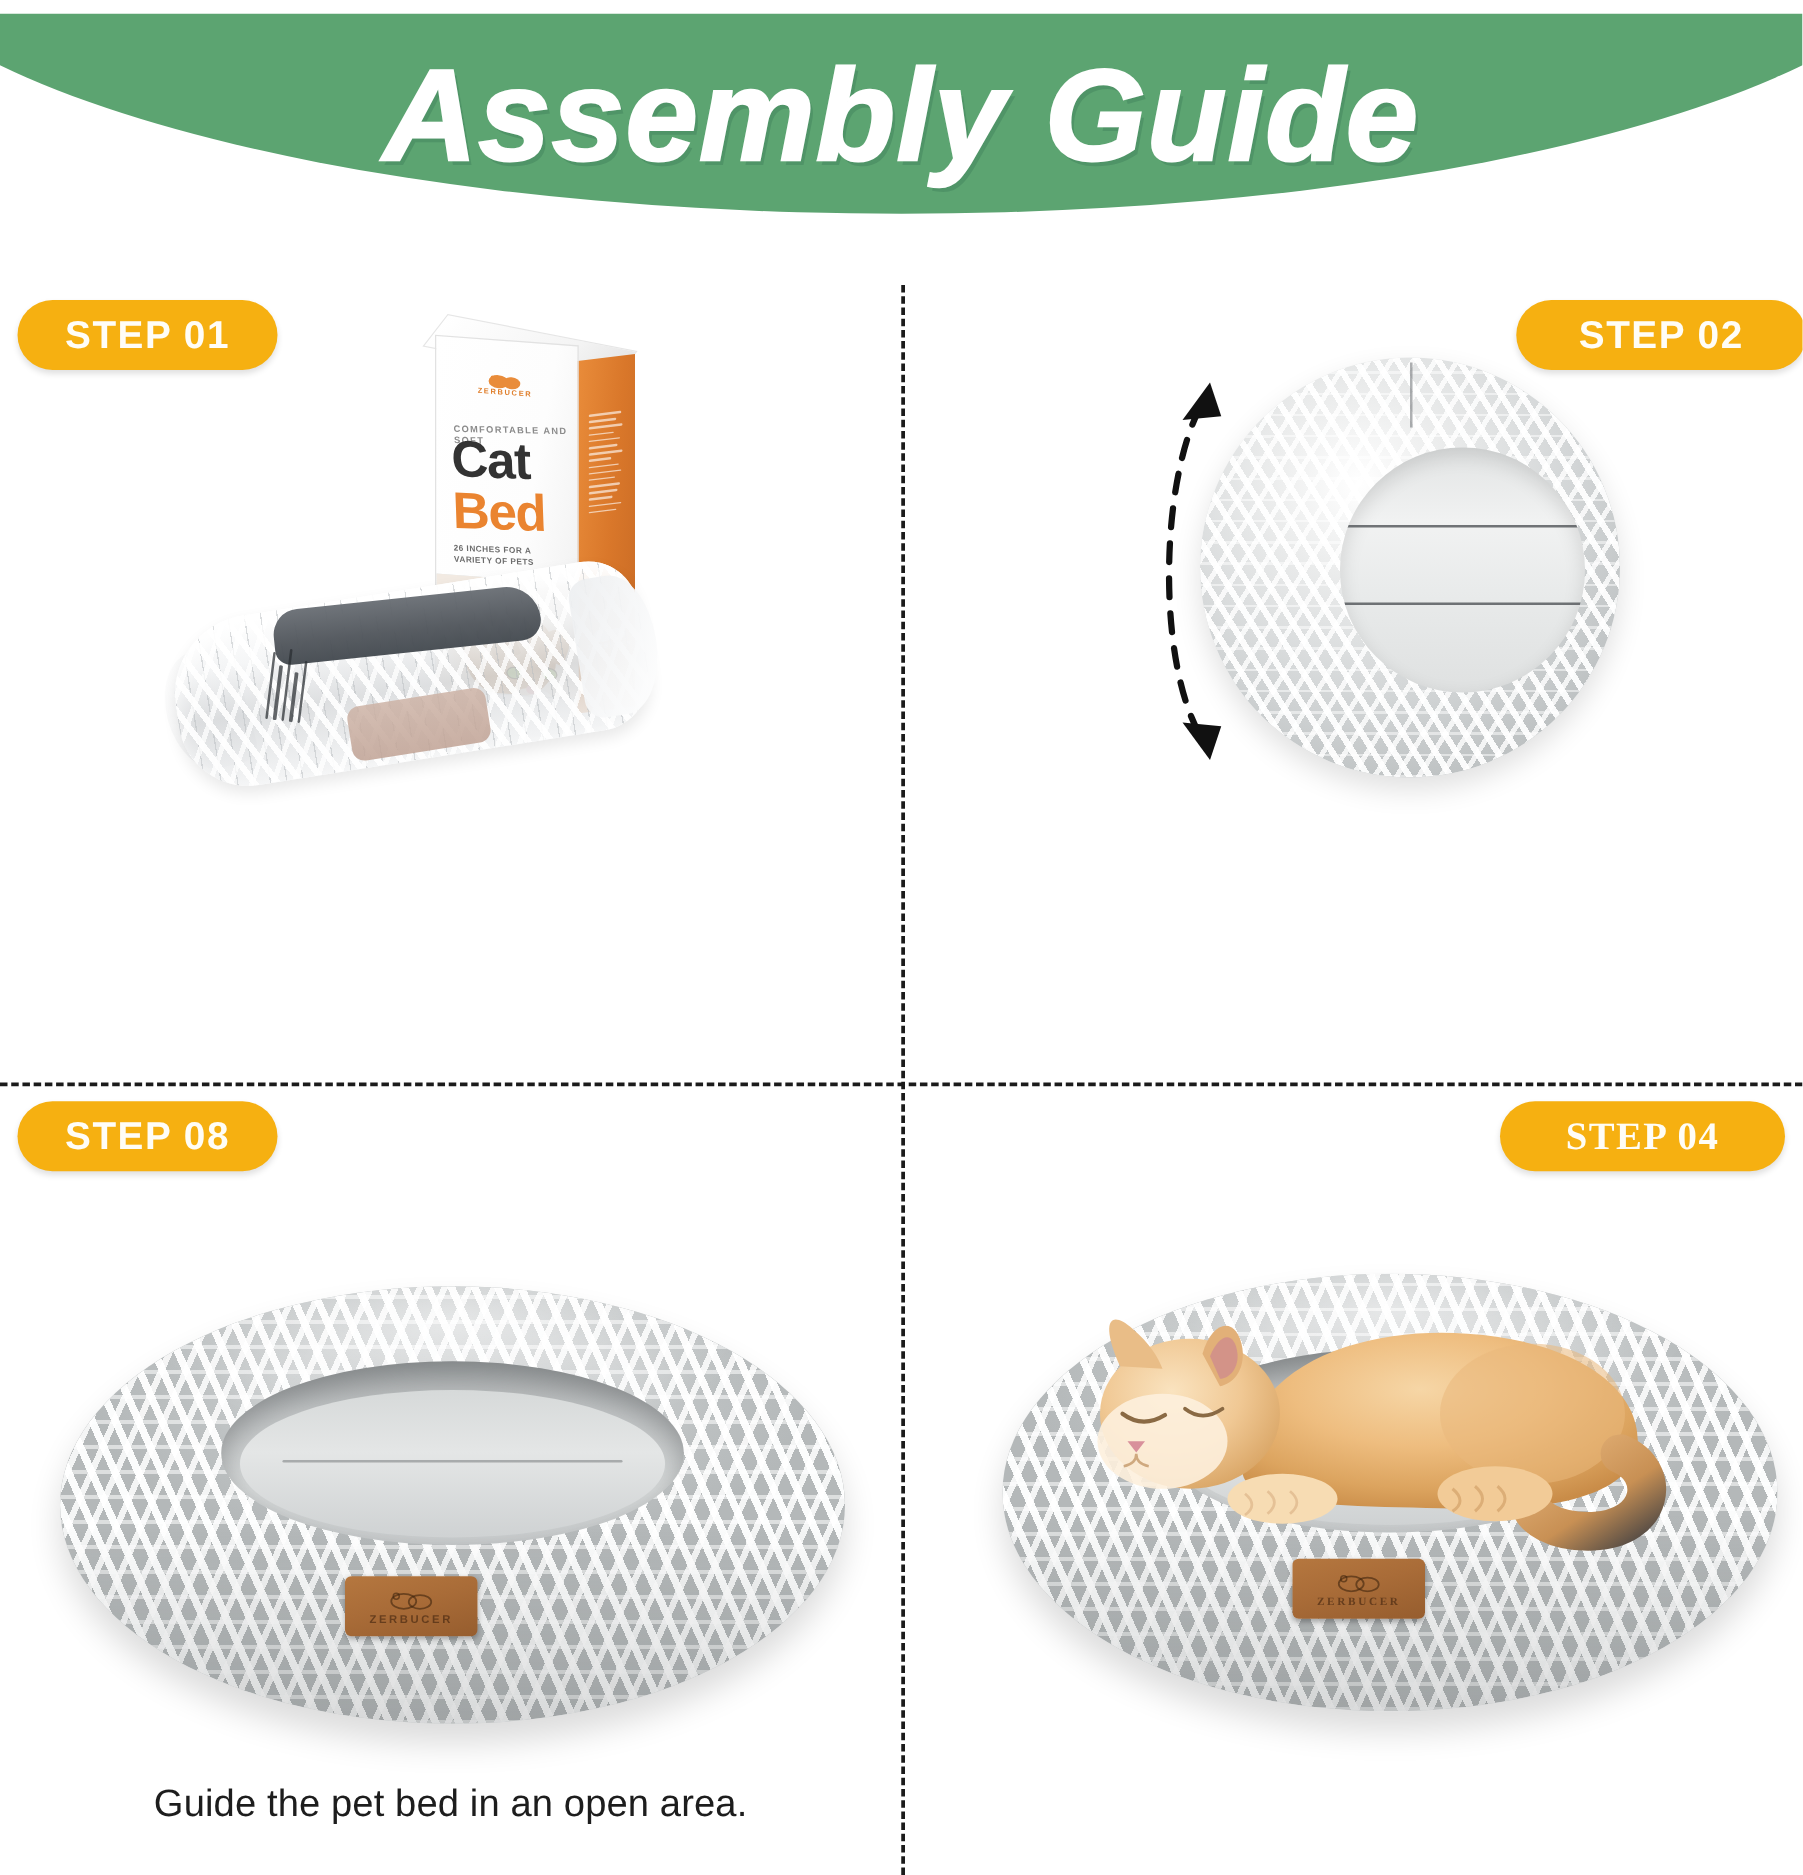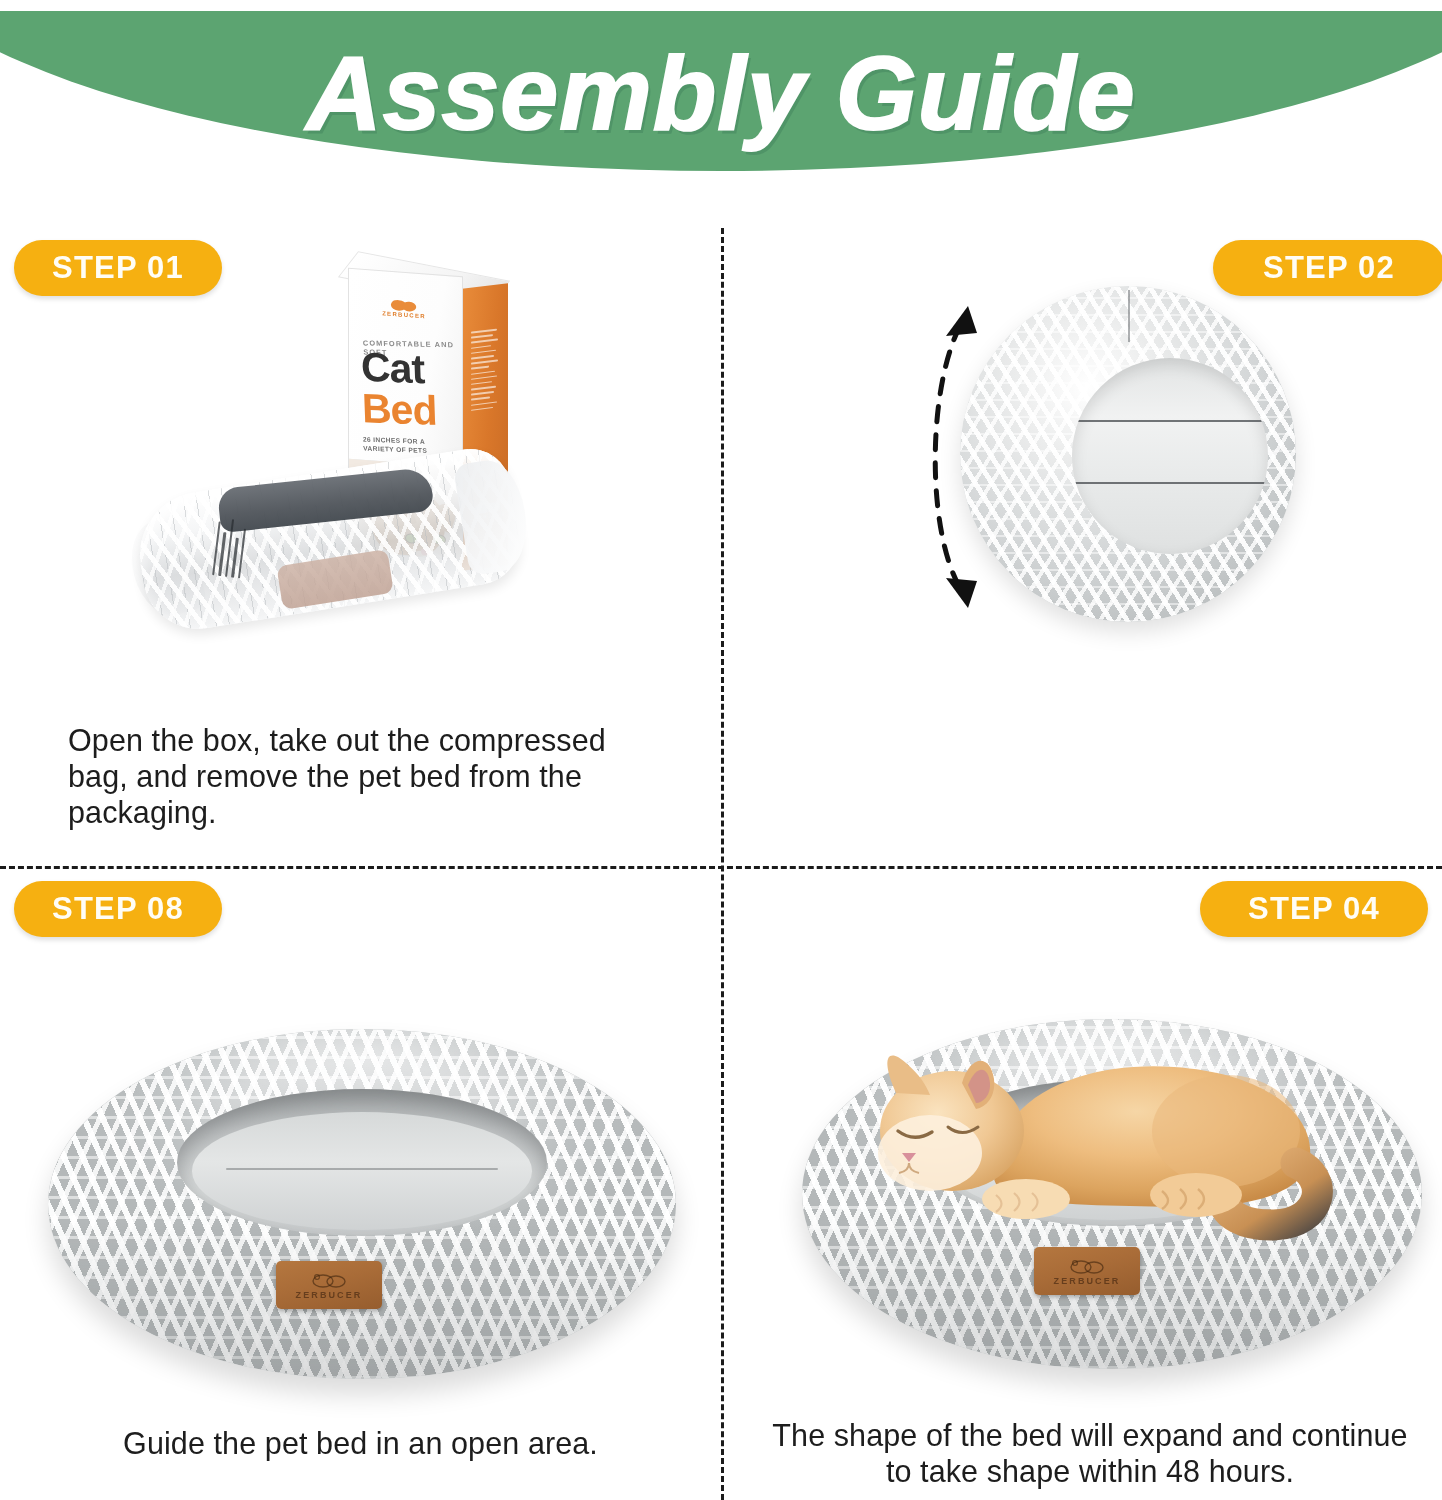--- a/index.html
+++ b/index.html
@@ -42,21 +42,21 @@
   .divider-h {
     position: absolute; left: 0; top: 866px; width: 1442px; height: 0;
     border-top: 3px dashed #1b1b1b;
   }
 
   
   .quad { position: absolute; }
   #quad-1 { left: 0;    top: 228px;  width: 721px; height: 638px; }
   #quad-2 { left: 724px; top: 228px; width: 718px; height: 638px; }
   #quad-3 { left: 0;    top: 869px;  width: 721px; height: 631px; }
-  #quad-4 { left: 724px; top: 869px; width: 718px; height: 631px; }
+  #quad-4 { left: 724px; top: 869px; width: 718px; height: 631px; font-family: Liberation Serif, serif; }
 
   
   .badge {
     position: absolute;
     height: 56px;
     background: #f6b011;
     border-radius: 28px;
     display: flex; align-items: center; justify-content: center;
     color: #fffdf6;
     font-size: 31px; font-weight: bold; letter-spacing: 1.2px;
@@ -400,21 +400,20 @@
             <div class="bst-line" style="width:58px"></div>
             <div class="bst-line" style="width:40px"></div>
             <div class="bst-line" style="width:50px"></div>
           </div>
         </div>
         <div class="bag-right-cap"></div>
       </div>
 
     </div>
 
-    <div class="caption" id="cap-1">Open the box, take out the compressed bag, and remove the pet bed from the packaging.</div>
   </div>
 
   <div class="quad" id="quad-2">
     <div class="badge badge-right">STEP 02</div>
 
     <div class="art" id="art-2">
       <svg class="arrow-arc" viewBox="0 0 120 330">
         <path d="M40 34 C 8 96, 6 236, 40 296" fill="none" stroke="#111" stroke-width="5" stroke-dasharray="15 13" stroke-linecap="round"></path>
         <polygon points="48,14 26,44 57,41" fill="#111"></polygon>
         <polygon points="48,316 26,286 57,289" fill="#111"></polygon>
@@ -524,16 +523,15 @@
           <svg class="tag-mark" viewBox="0 0 44 17">
             <ellipse cx="16" cy="10" rx="10" ry="6" fill="none" stroke="rgba(64,36,14,.6)" stroke-width="1.4"></ellipse>
             <ellipse cx="29" cy="10.5" rx="9" ry="5.5" fill="none" stroke="rgba(64,36,14,.6)" stroke-width="1.4"></ellipse>
             <circle cx="10" cy="6" r="2.4" fill="none" stroke="rgba(64,36,14,.6)" stroke-width="1.2"></circle>
           </svg>
           <div class="tag-word">ZERBUCER</div>
         </div>
       </div>
     </div>
 
-    <div class="caption" id="cap-4">The shape of the bed will expand and continue to take shape within 48 hours.</div>
   </div>
 
 </div>
 
 </body></html>

